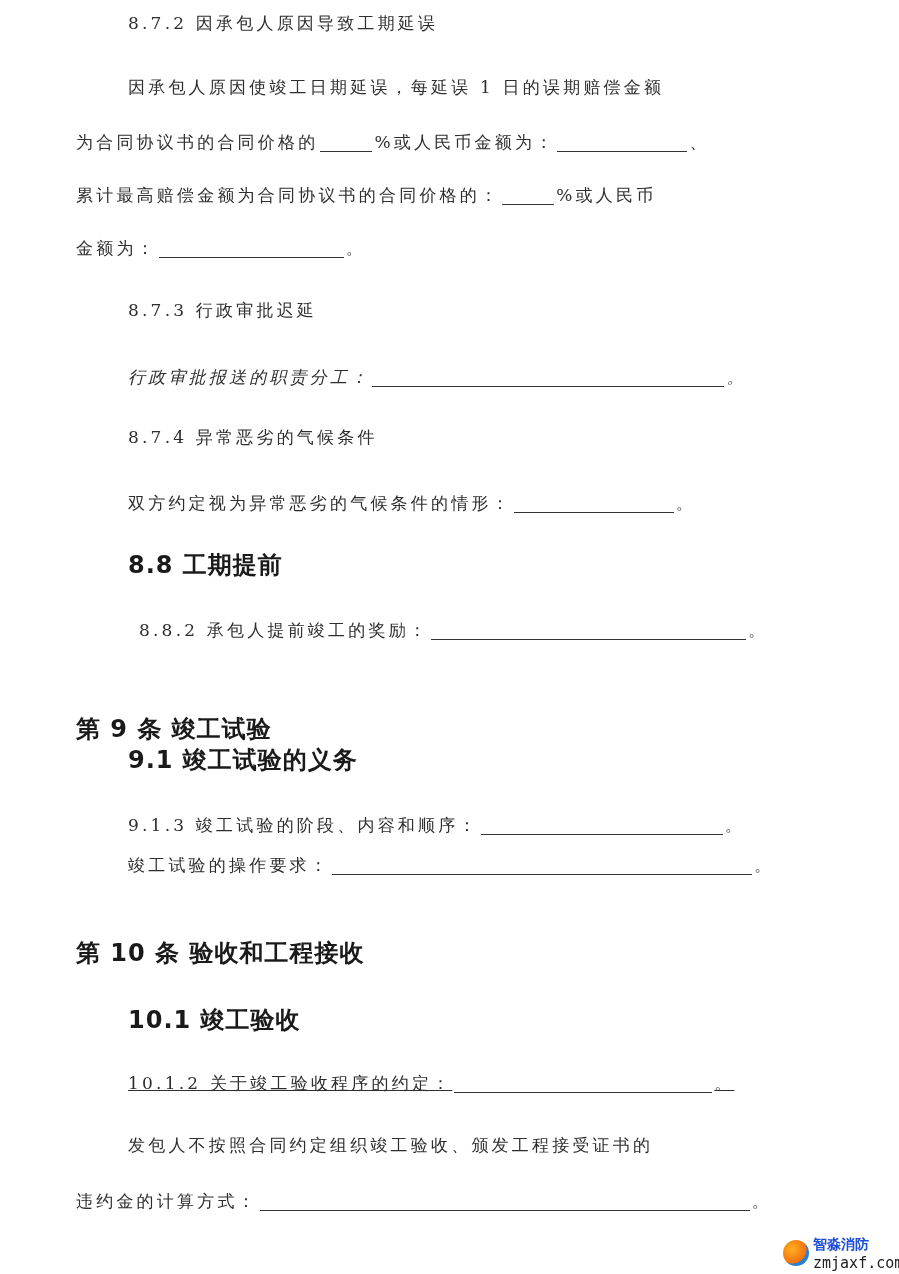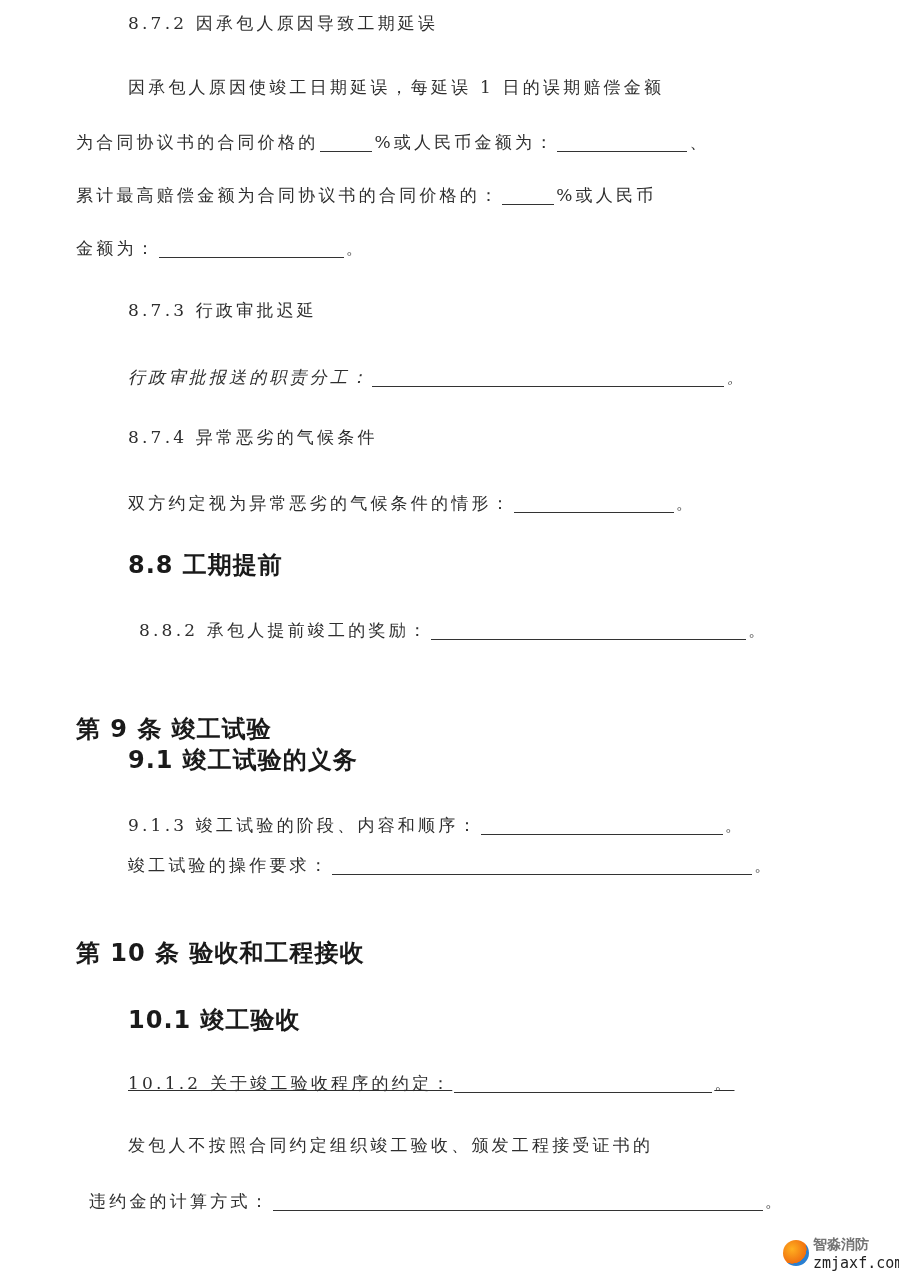--- a/index.html
+++ b/index.html
@@ -4,21 +4,21 @@
 <style>
   html, body { margin: 0; padding: 0; background: #ffffff; }
   body { width: 899px; height: 1274px; position: relative; overflow: hidden;
          font-family: "DejaVu Serif", "Liberation Serif", serif; color: #2e2e2e; }
   .line { position: absolute; white-space: nowrap; font-size: 17px; line-height: 30px; letter-spacing: 3.2px; }
   .bold { font-family: "DejaVu Sans", "Liberation Sans", sans-serif; font-weight: bold; color: #1a1a1a; letter-spacing: 1px; font-size: 24px; }
   .blank { display: inline-block; border-bottom: 1.6px solid #333; height: 22px; vertical-align: -4px; margin: 0 2px; }
   .watermark { position: absolute; left: 783px; top: 1236px; width: 110px; height: 34px; }
   .wm-logo { position: absolute; left: 0; top: 4px; width: 26px; height: 26px; border-radius: 50%;
              background: radial-gradient(circle at 35% 35%, #ffb020, #f07010 60%, #2a7fd0 61%); }
-  .wm-cn { position: absolute; left: 30px; top: 0; font-family: "DejaVu Sans", sans-serif; font-weight: bold; font-size: 14px; color: #737373; letter-spacing: 0; }
+  .wm-cn { position: absolute; left: 30px; top: 0; font-family: "DejaVu Sans", sans-serif; font-weight: bold; font-size: 14px; color: #1d4ed8; letter-spacing: 0; }
   .wm-en { position: absolute; left: 30px; top: 18px; font-family: "DejaVu Sans Mono", monospace; font-size: 15px; color: #222; }
 </style>
 </head>
 <body>
 
 <div>
 
   <div class="line" style="left:128px; top:8px;">8.7.2 因承包人原因导致工期延误</div>
 
   <div class="line" style="left:128px; top:72px;">因承包人原因使竣工日期延误，每延误 1 日的误期赔偿金额</div>
@@ -68,21 +68,21 @@
   <div class="line bold" style="left:76px; top:938px;">第 10 条  验收和工程接收</div>
 
   <div class="line bold" style="left:128px; top:1005px;">10.1  竣工验收</div>
 
   <div class="line" style="left:128px; top:1068px;text-decoration:underline;">
     <span>10.1.2 关于竣工验收程序的约定：</span><span class="blank" style="width:258px;"></span><span>。</span>
   </div>
 
   <div class="line" style="left:128px; top:1130px;">发包人不按照合同约定组织竣工验收、颁发工程接受证书的</div>
 
-  <div class="line" style="left:76px; top:1186px;margin-left:13px;">
+  <div class="line" style="left:76px; top:1186px;">
     <span>违约金的计算方式：</span><span class="blank" style="width:490px;"></span><span>。</span>
   </div>
 
 </div>
 
 <div class="watermark">
   <div class="wm-logo"></div>
   <div class="wm-cn">智淼消防</div>
   <div class="wm-en">zmjaxf.com</div>
 </div>

